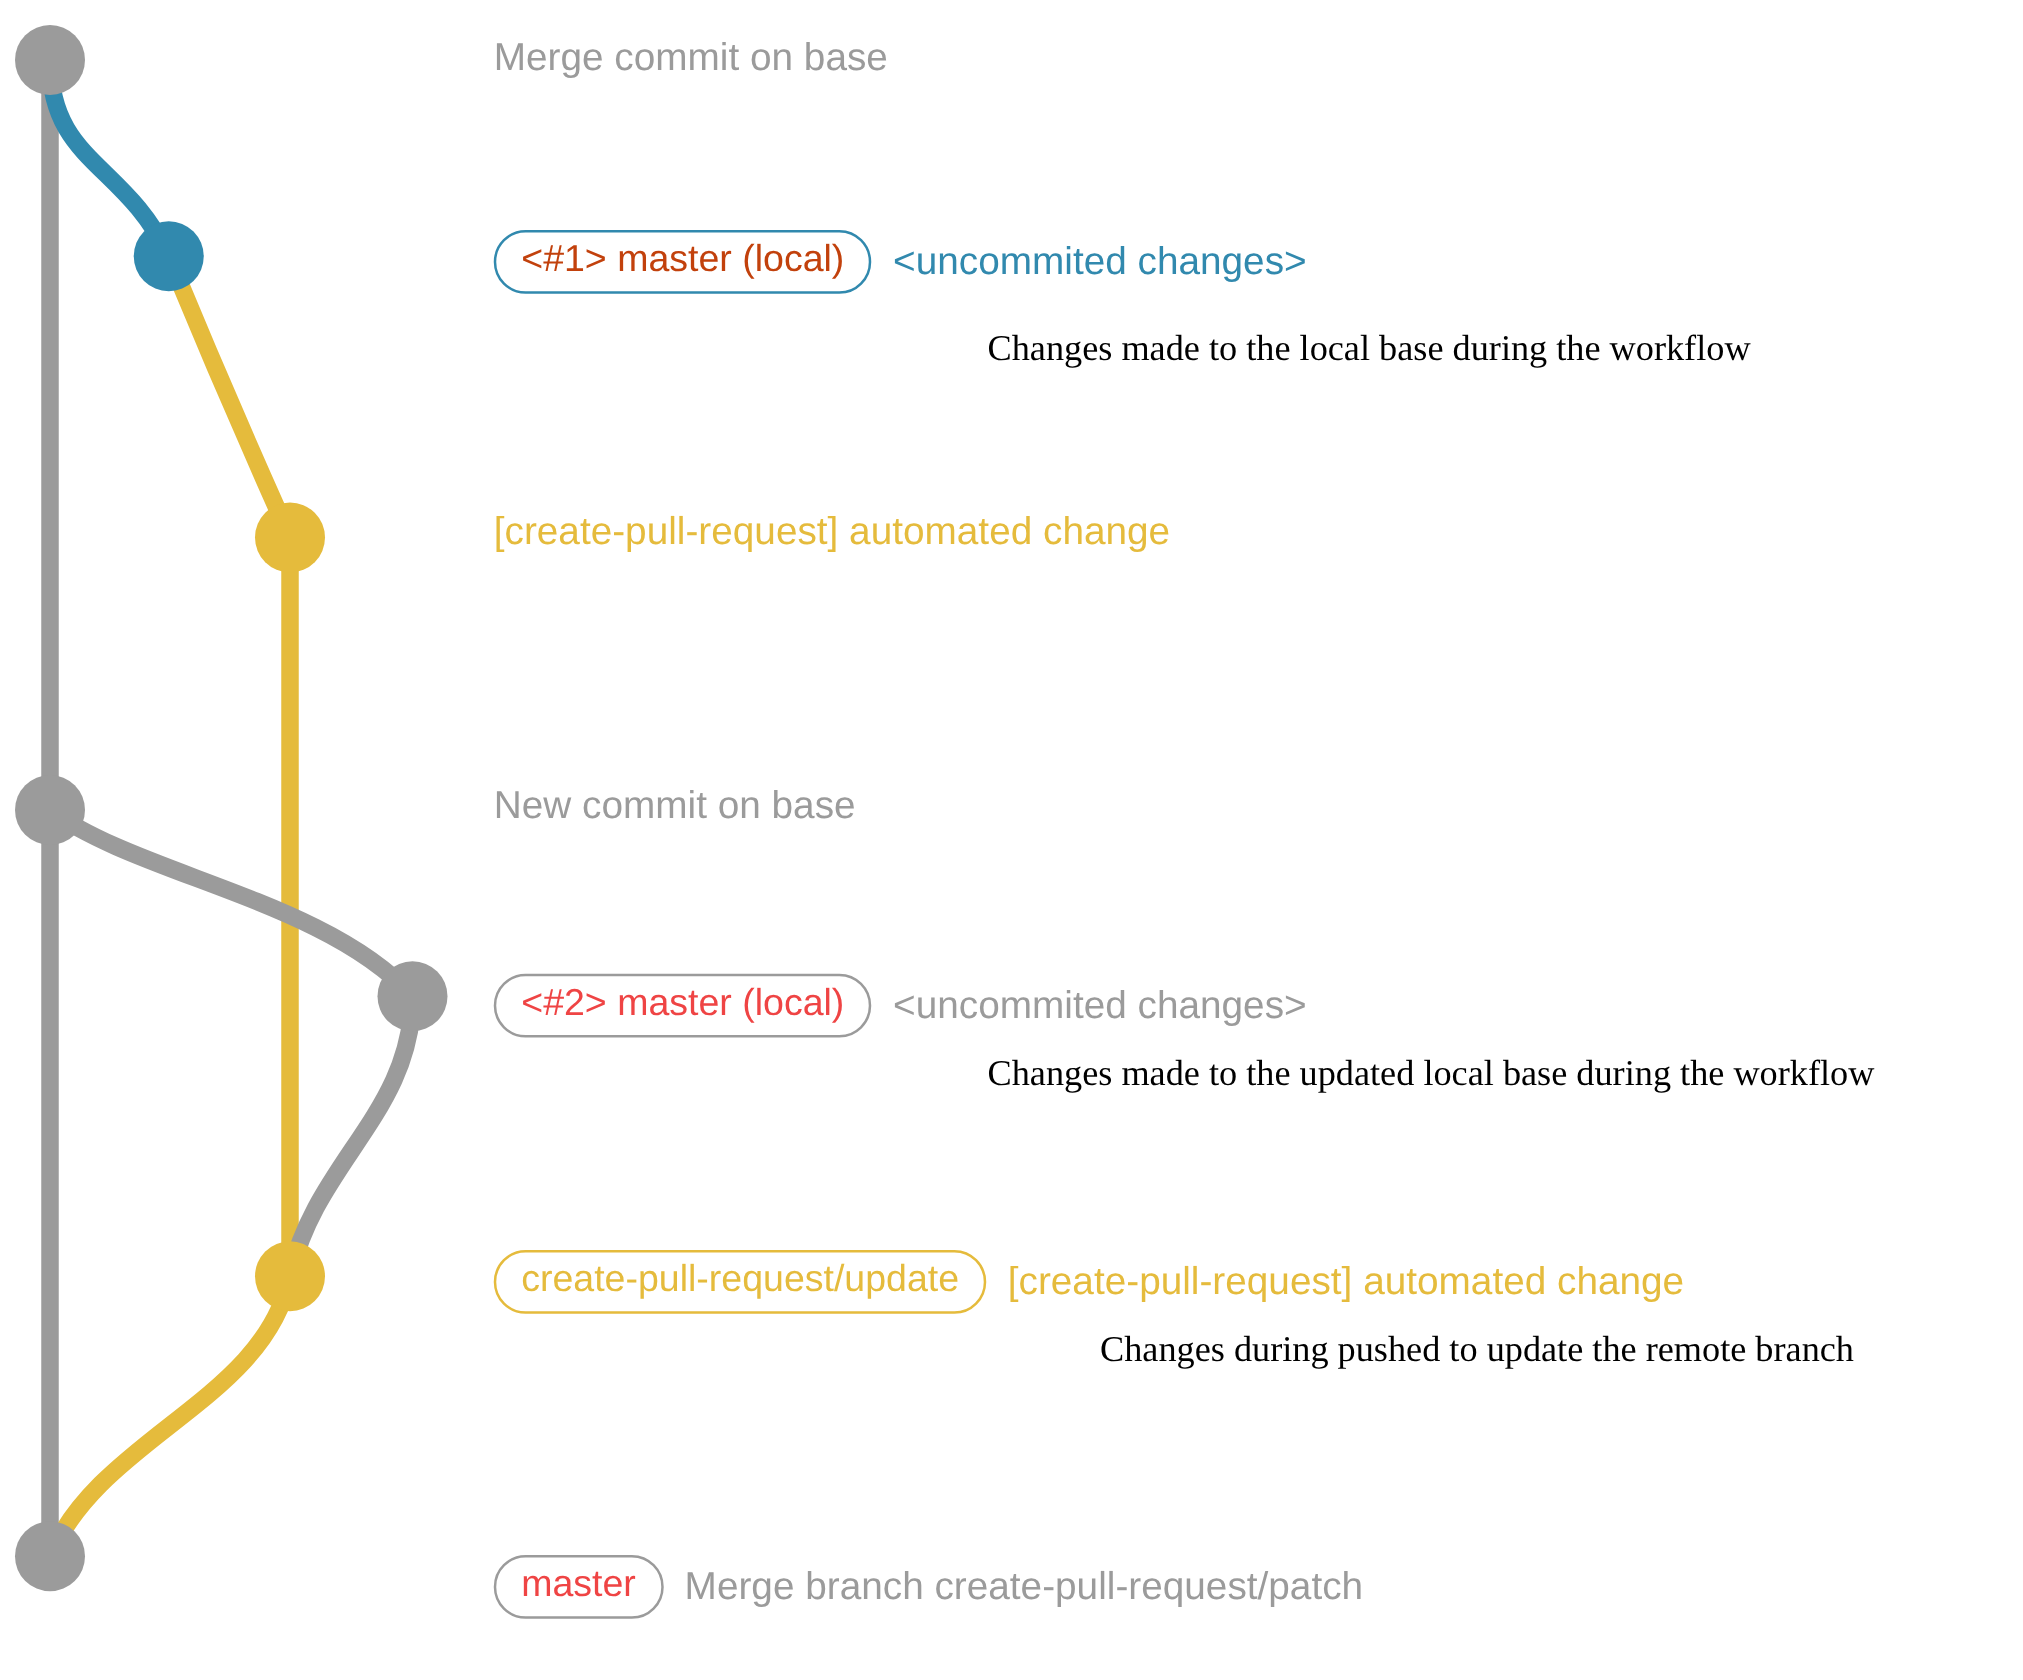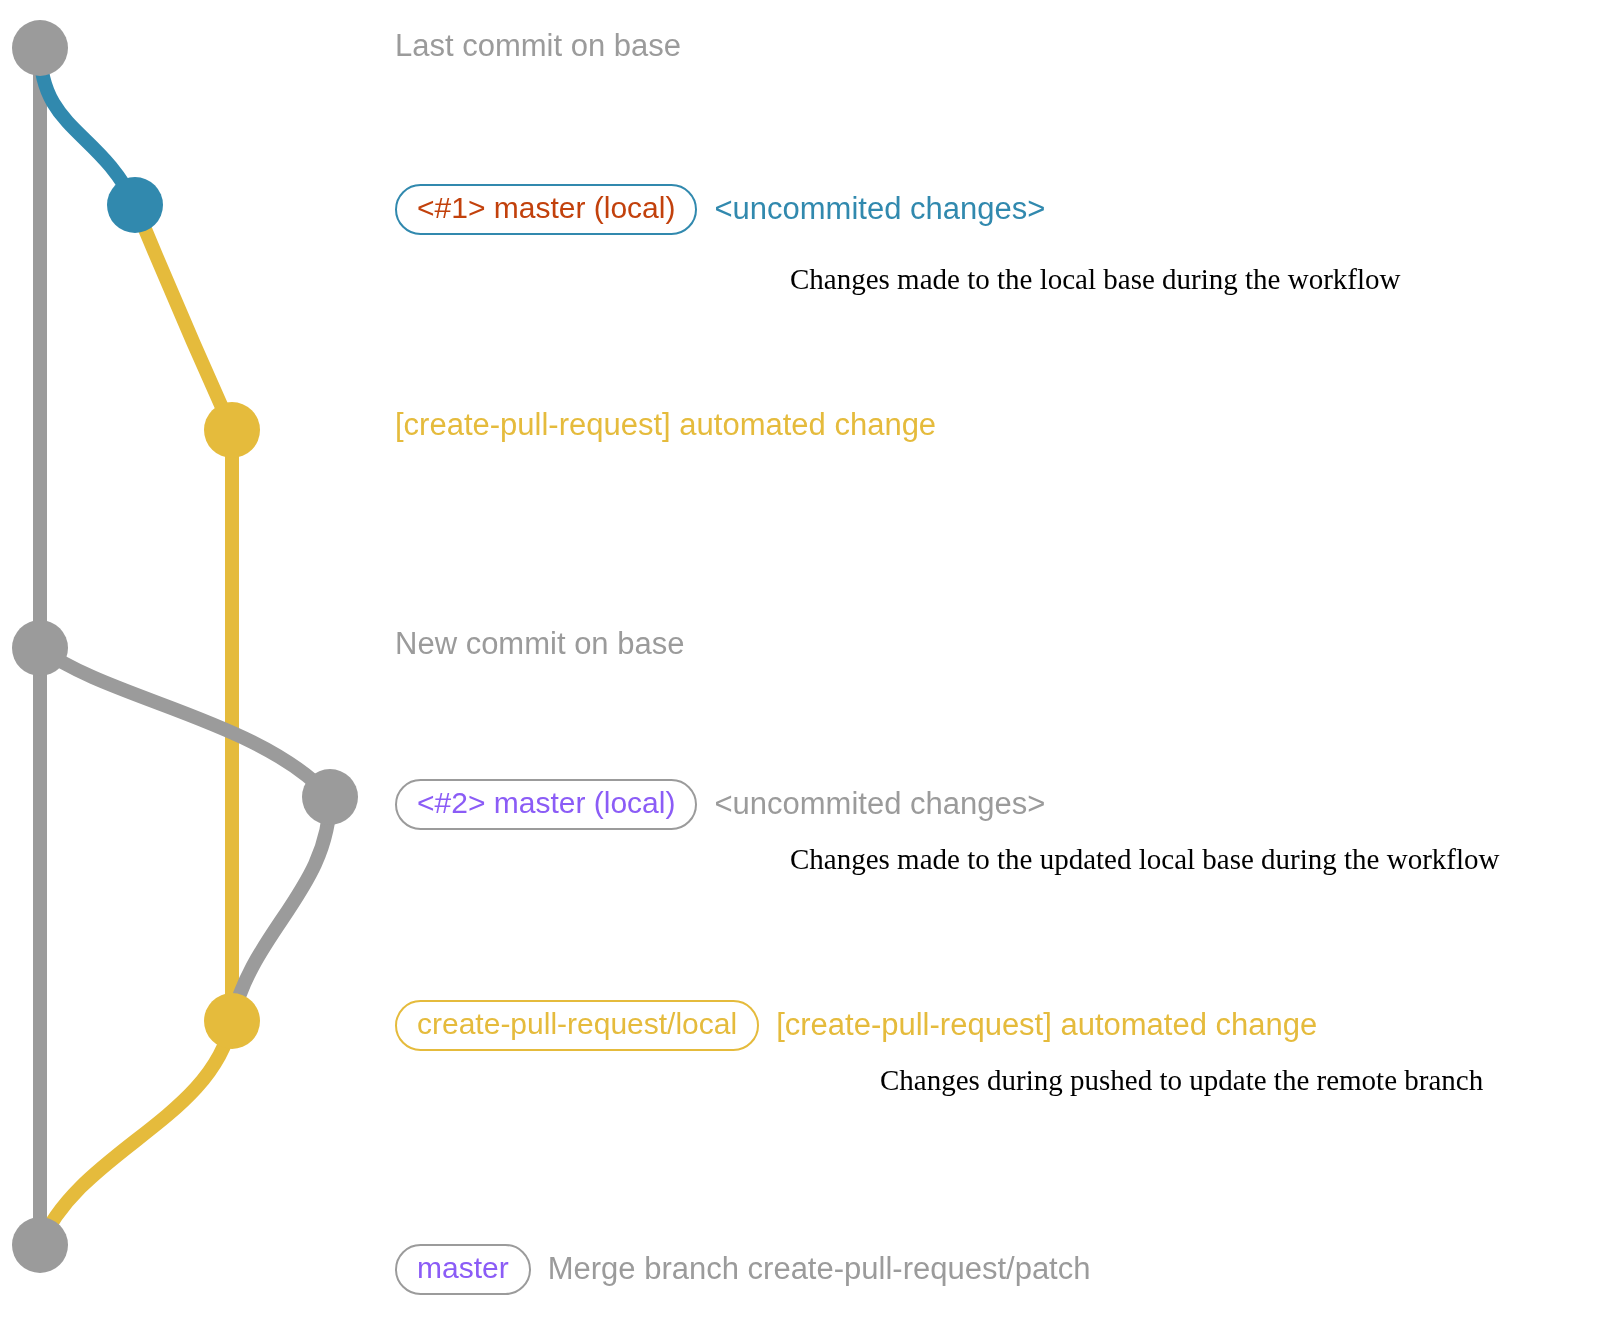--- a/index.html
+++ b/index.html
@@ -46,21 +46,21 @@
     white-space: nowrap;
   }
 
   .badge {
     display: inline-block;
     border: 2px solid #9b9b9b;
     border-radius: 28px;
     padding: 6px 20px 9px 20px;
     font-size: 30px;
     line-height: 1.05;
-    color: #8b5cf6;
+    color: #ef4444;
     background: #ffffff;
     font-family: "Liberation Sans", sans-serif;
   }
   .badge.blue {
     border-color: #3189ae;
     color: #c2410c;
   }
   .badge.yellow {
     border-color: #e5bb3c;
     color: #e5bb3c;
@@ -126,21 +126,21 @@
   <circle cx="40" cy="648" r="28" fill="#9b9b9b"></circle>
   <circle cx="330" cy="797" r="28" fill="#9b9b9b"></circle>
   <circle cx="232" cy="1021" r="28" fill="#e5bb3c"></circle>
   <circle cx="40" cy="1245" r="28" fill="#9b9b9b"></circle>
 </svg>
 
 <div id="annotations">
 
   <div class="row" id="row-last-commit">
     <div class="row-main">
-      <span class="subject gray">Last commit on base</span>
+      <span class="subject gray">Merge commit on base</span>
     </div>
   </div>
 
   <div class="row with-badge" id="row-local-1">
     <div class="row-main">
       <span class="badge blue">&lt;#1&gt; master (local)</span>
       <span class="subject blue">&lt;uncommited changes&gt;</span>
     </div>
     <span class="note">Changes made to the local base during the workflow</span>
   </div>
@@ -160,21 +160,21 @@
   <div class="row with-badge" id="row-local-2">
     <div class="row-main">
       <span class="badge">&lt;#2&gt; master (local)</span>
       <span class="subject gray">&lt;uncommited changes&gt;</span>
     </div>
     <span class="note">Changes made to the updated local base during the workflow</span>
   </div>
 
   <div class="row with-badge" id="row-patch">
     <div class="row-main">
-      <span class="badge yellow">create-pull-request/local</span>
+      <span class="badge yellow">create-pull-request/update</span>
       <span class="subject yellow">[create-pull-request] automated change</span>
     </div>
     <span class="note">Changes during pushed to update the remote branch</span>
   </div>
 
   <div class="row with-badge" id="row-master">
     <div class="row-main">
       <span class="badge">master</span>
       <span class="subject gray">Merge branch create-pull-request/patch</span>
     </div>

